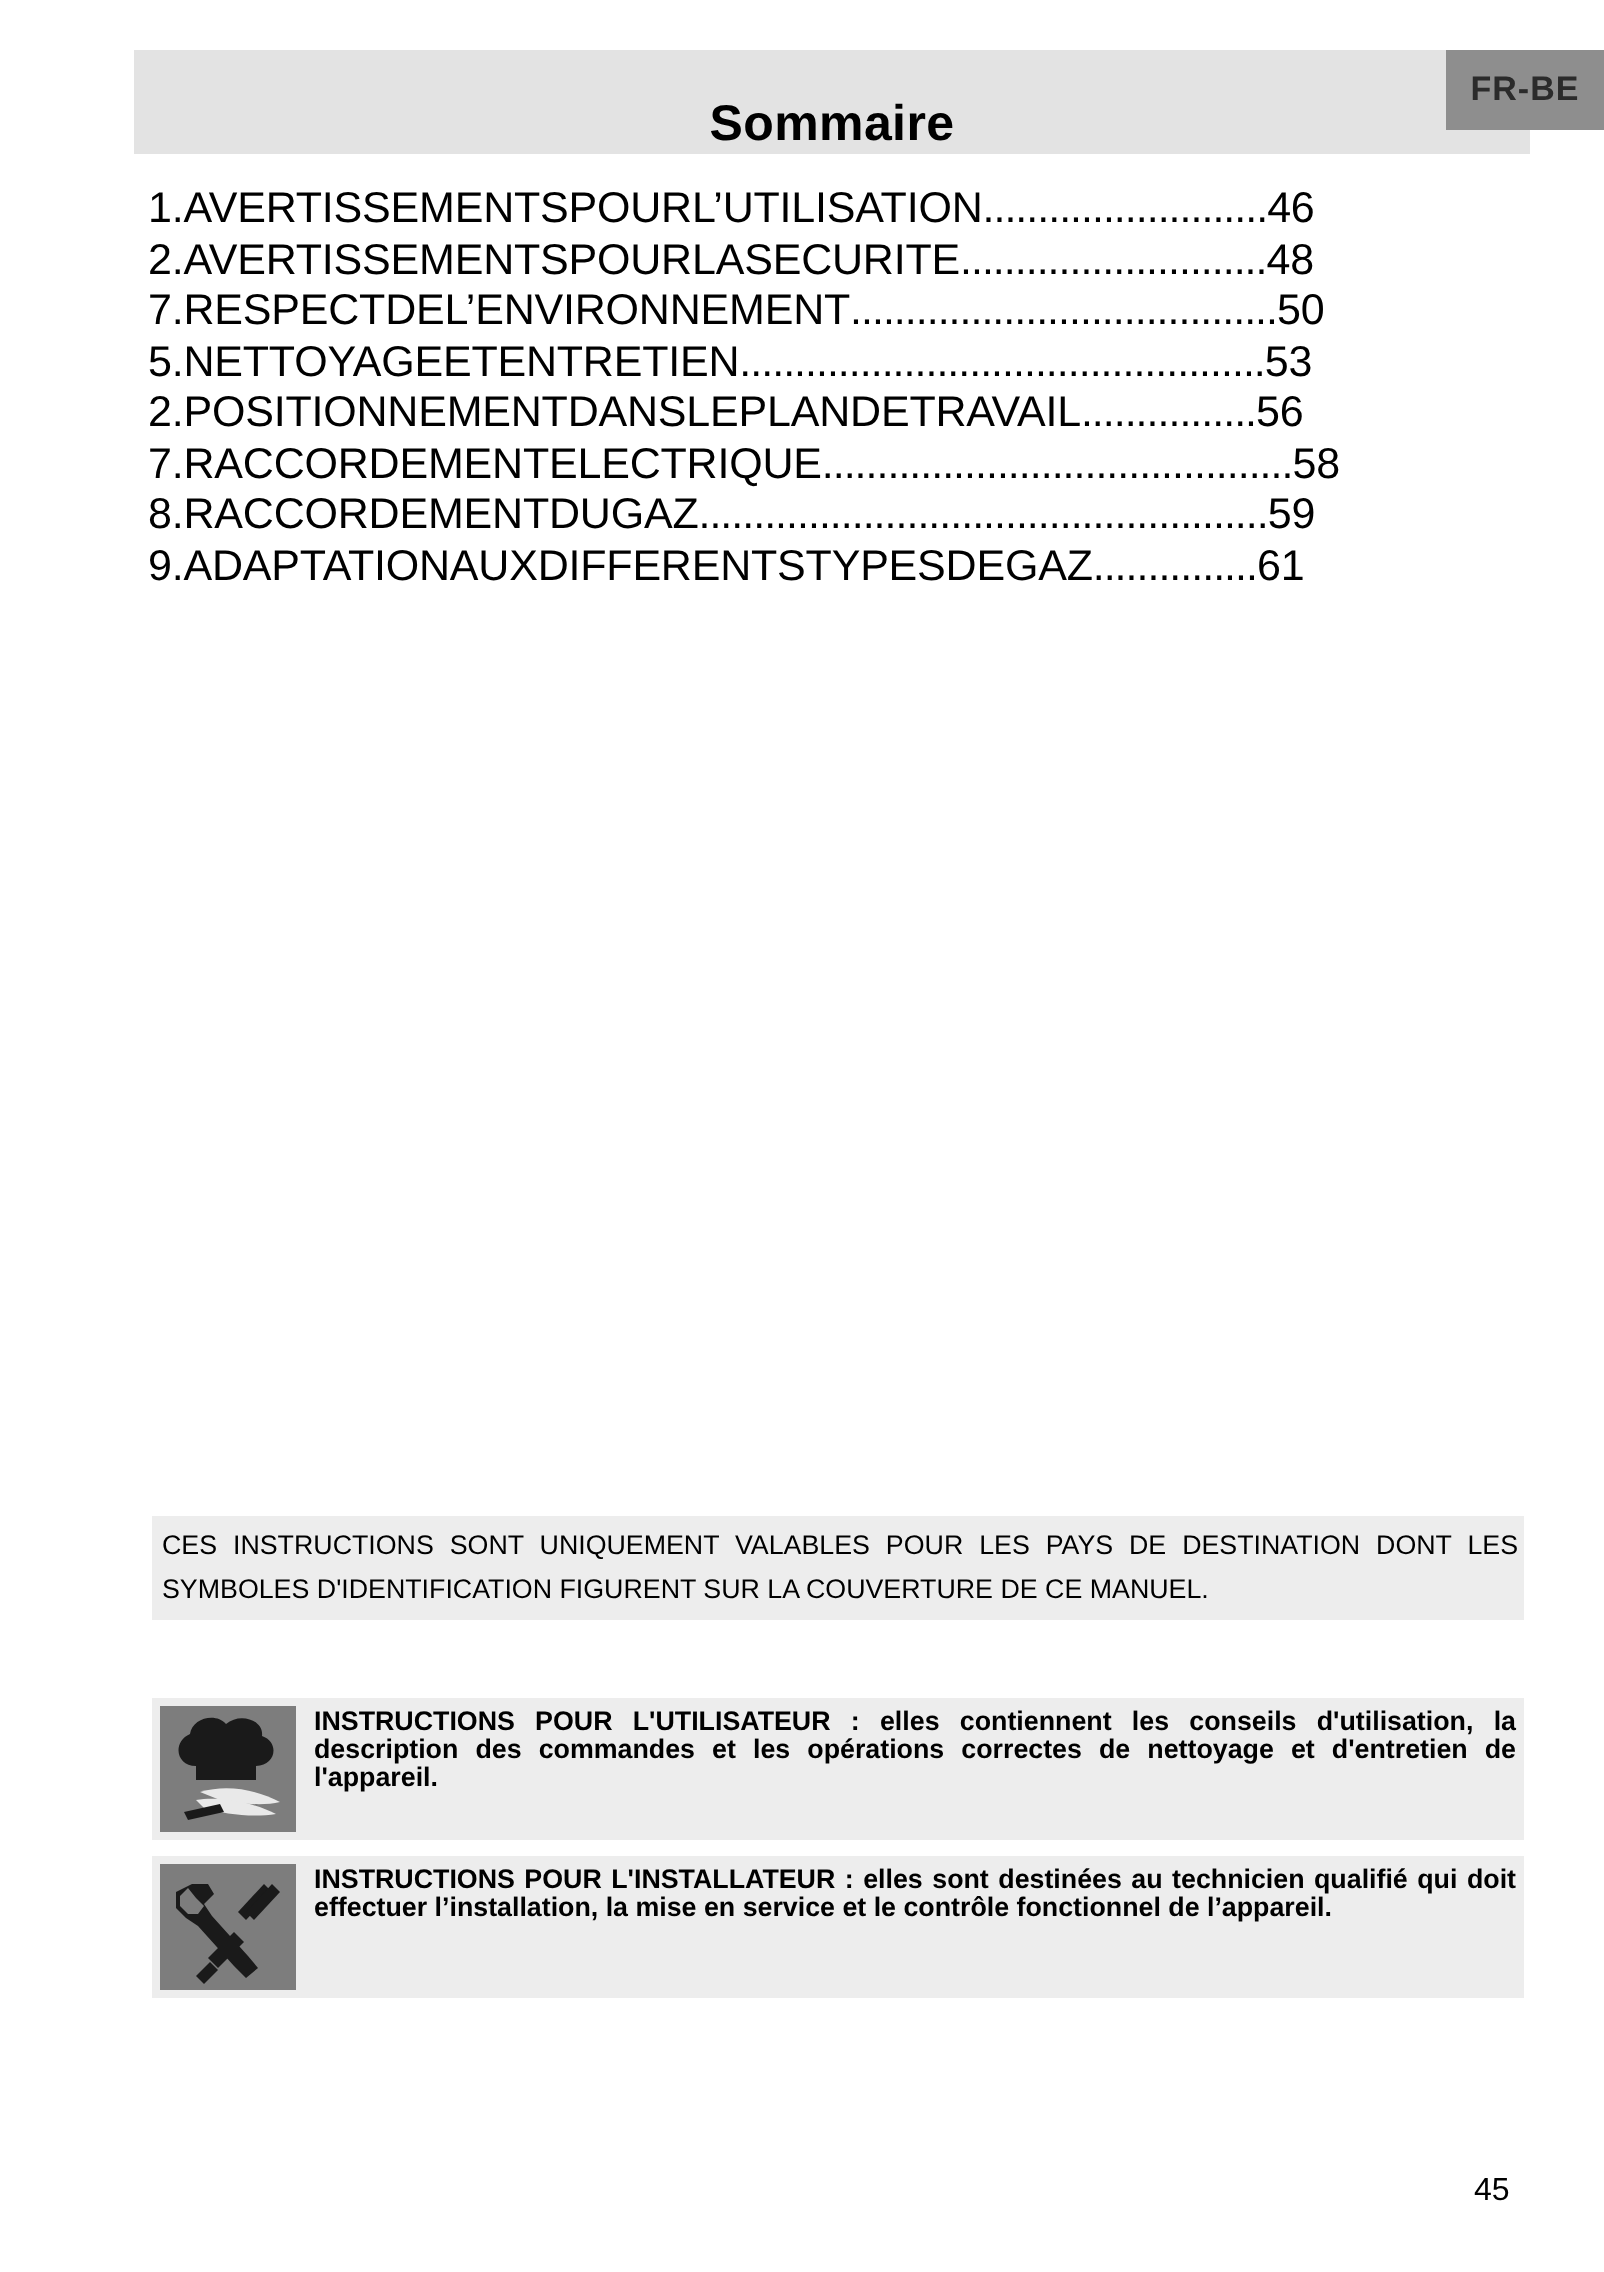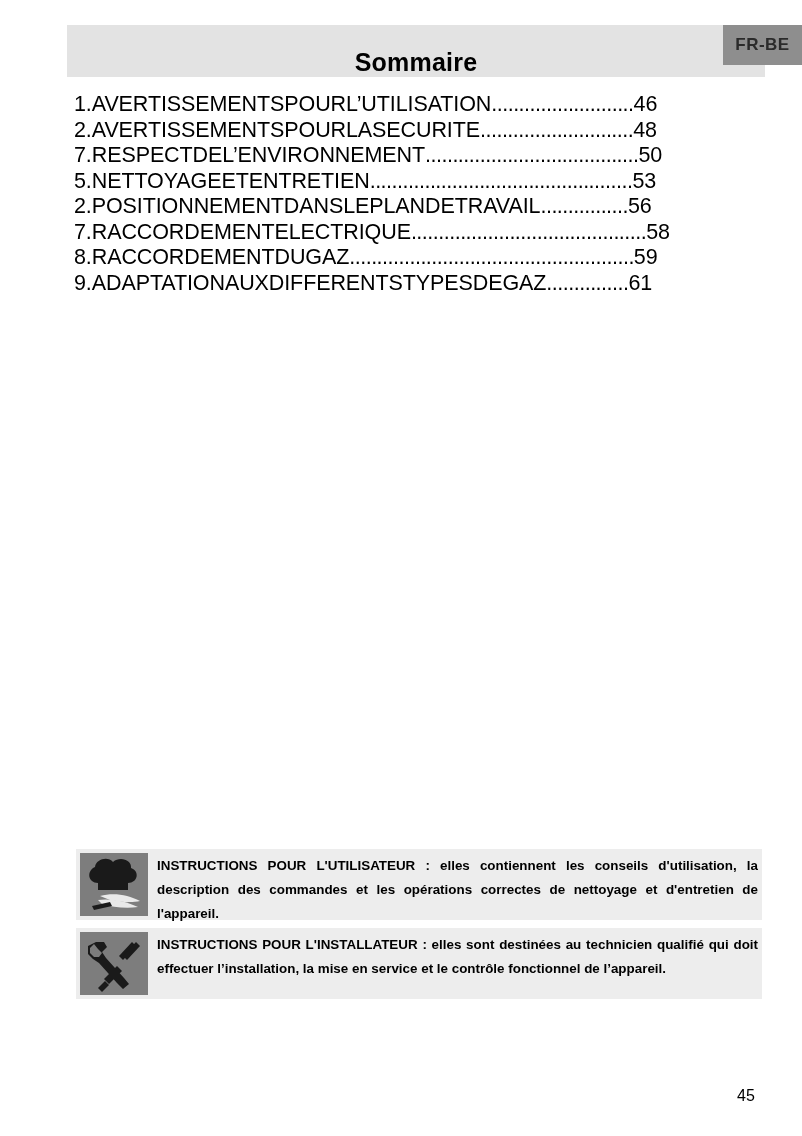--- a/index.html
+++ b/index.html
@@ -112,21 +112,21 @@
     background: #7d7d7d;
     margin: 4px 0 4px 4px;
     position: relative;
     overflow: hidden;
   }
   .panel-text {
     flex: 1;
     padding: 5px 4px 4px 9px;
     font-size: 13.4px;
     font-weight: bold;
-    line-height: 24px;
+    line-height: 14px;
     text-align: justify;
     text-align-last: left;
     color: #000;
   }
 
   .panel-icon svg { position: absolute; left: 0; top: 0; }
 
   
   .page-number {
     position: absolute;
@@ -150,20 +150,21 @@
     <div class="toc-row"><span>1.AVERTISSEMENTSPOURL’UTILISATION</span><span class="leader">..........................</span><span>46</span></div>
     <div class="toc-row"><span>2.AVERTISSEMENTSPOURLASECURITE</span><span class="leader">............................</span><span>48</span></div>
     <div class="toc-row"><span>7.RESPECTDEL’ENVIRONNEMENT</span><span class="leader">.......................................</span><span>50</span></div>
     <div class="toc-row"><span>5.NETTOYAGEETENTRETIEN</span><span class="leader">................................................</span><span>53</span></div>
     <div class="toc-row"><span>2.POSITIONNEMENTDANSLEPLANDETRAVAIL</span><span class="leader">................</span><span>56</span></div>
     <div class="toc-row"><span>7.RACCORDEMENTELECTRIQUE</span><span class="leader">...........................................</span><span>58</span></div>
     <div class="toc-row"><span>8.RACCORDEMENTDUGAZ</span><span class="leader">....................................................</span><span>59</span></div>
     <div class="toc-row"><span>9.ADAPTATIONAUXDIFFERENTSTYPESDEGAZ</span><span class="leader">...............</span><span>61</span></div>
   </div>
 
+  <div class="notice">CES INSTRUCTIONS SONT UNIQUEMENT VALABLES POUR LES PAYS DE DESTINATION DONT LES SYMBOLES D'IDENTIFICATION FIGURENT SUR LA COUVERTURE DE CE MANUEL.</div>
 
   <div class="panel panel-user">
     <div class="panel-icon">
       <svg width="68" height="63" viewBox="0 0 68 63" xmlns="http://www.w3.org/2000/svg">
         <rect width="68" height="63" fill="#7d7d7d"></rect>
         <path d="M18 30 C8 30 6 18 15 14 C16 6 28 3 33 9 C40 3 52 7 51 15 C60 18 58 30 48 30 Z" fill="#1a1a1a"></path>
         <rect x="18" y="30" width="30" height="7" fill="#1a1a1a"></rect>
         <path d="M20 43 C34 39 48 42 60 48 C52 50 40 49 30 47 Z" fill="#e9e9e9"></path>
         <path d="M18 47 C30 45 46 48 58 54 C46 56 32 54 22 51 Z" fill="#e9e9e9"></path>
         <path d="M12 53 L30 49 L32 53 L14 57 Z" fill="#1a1a1a"></path>

